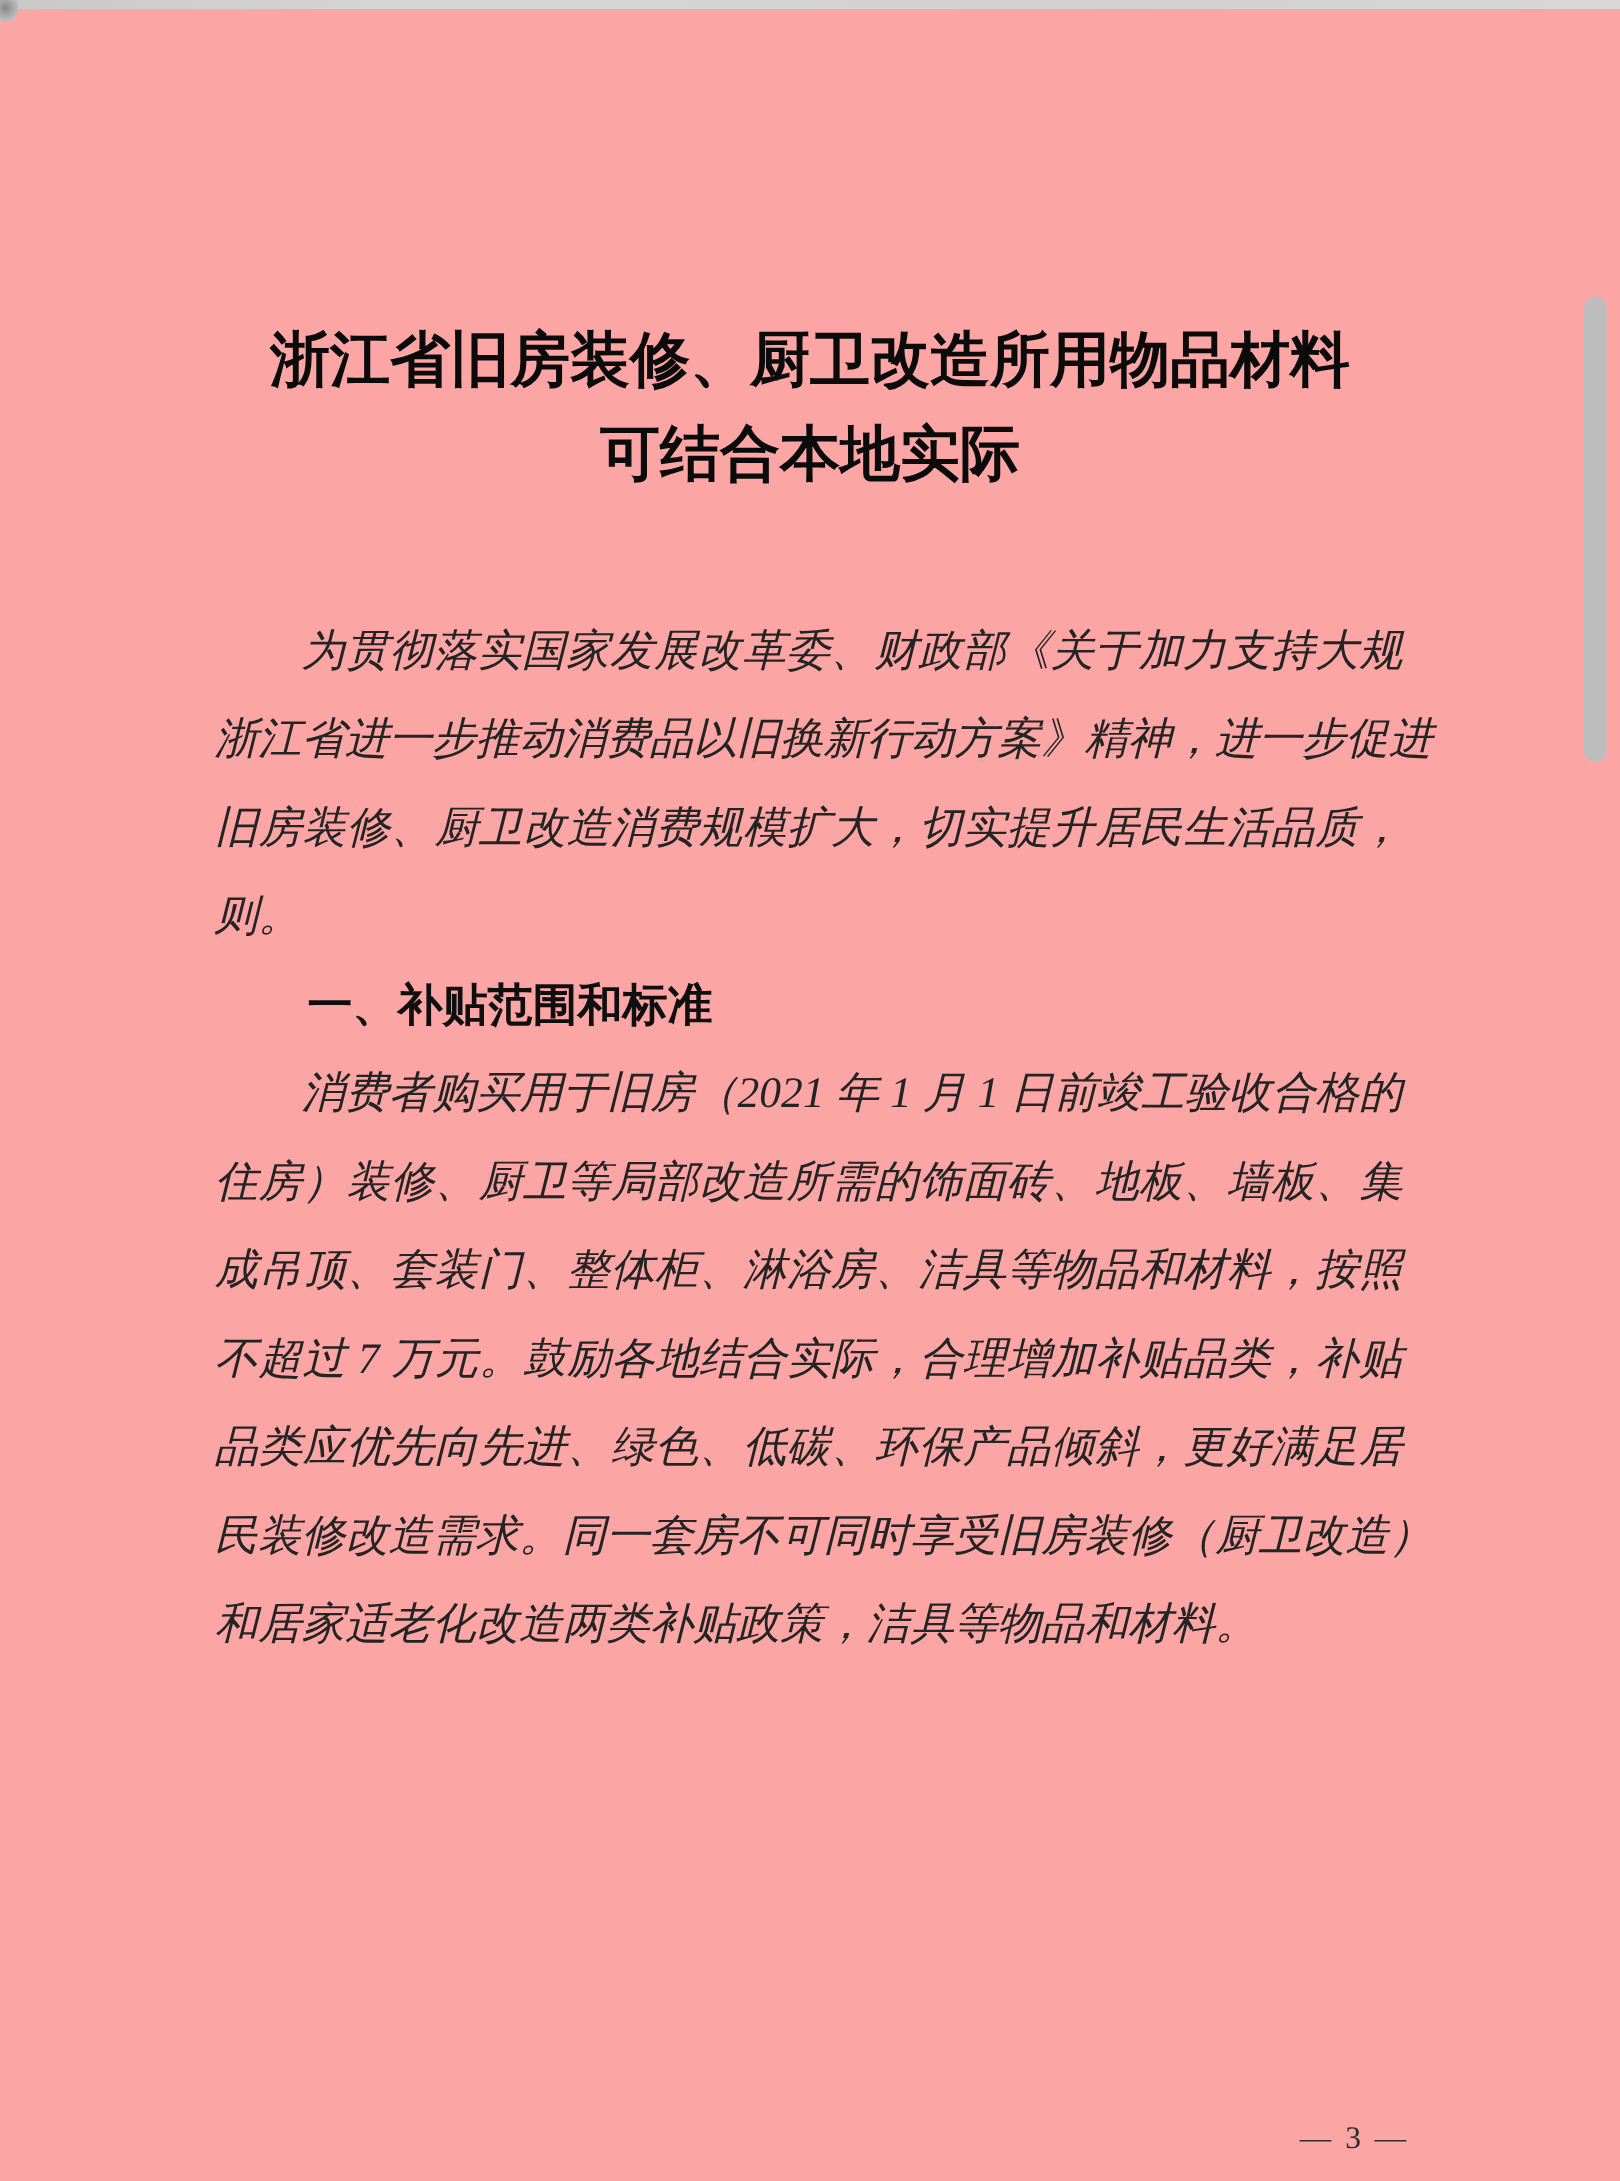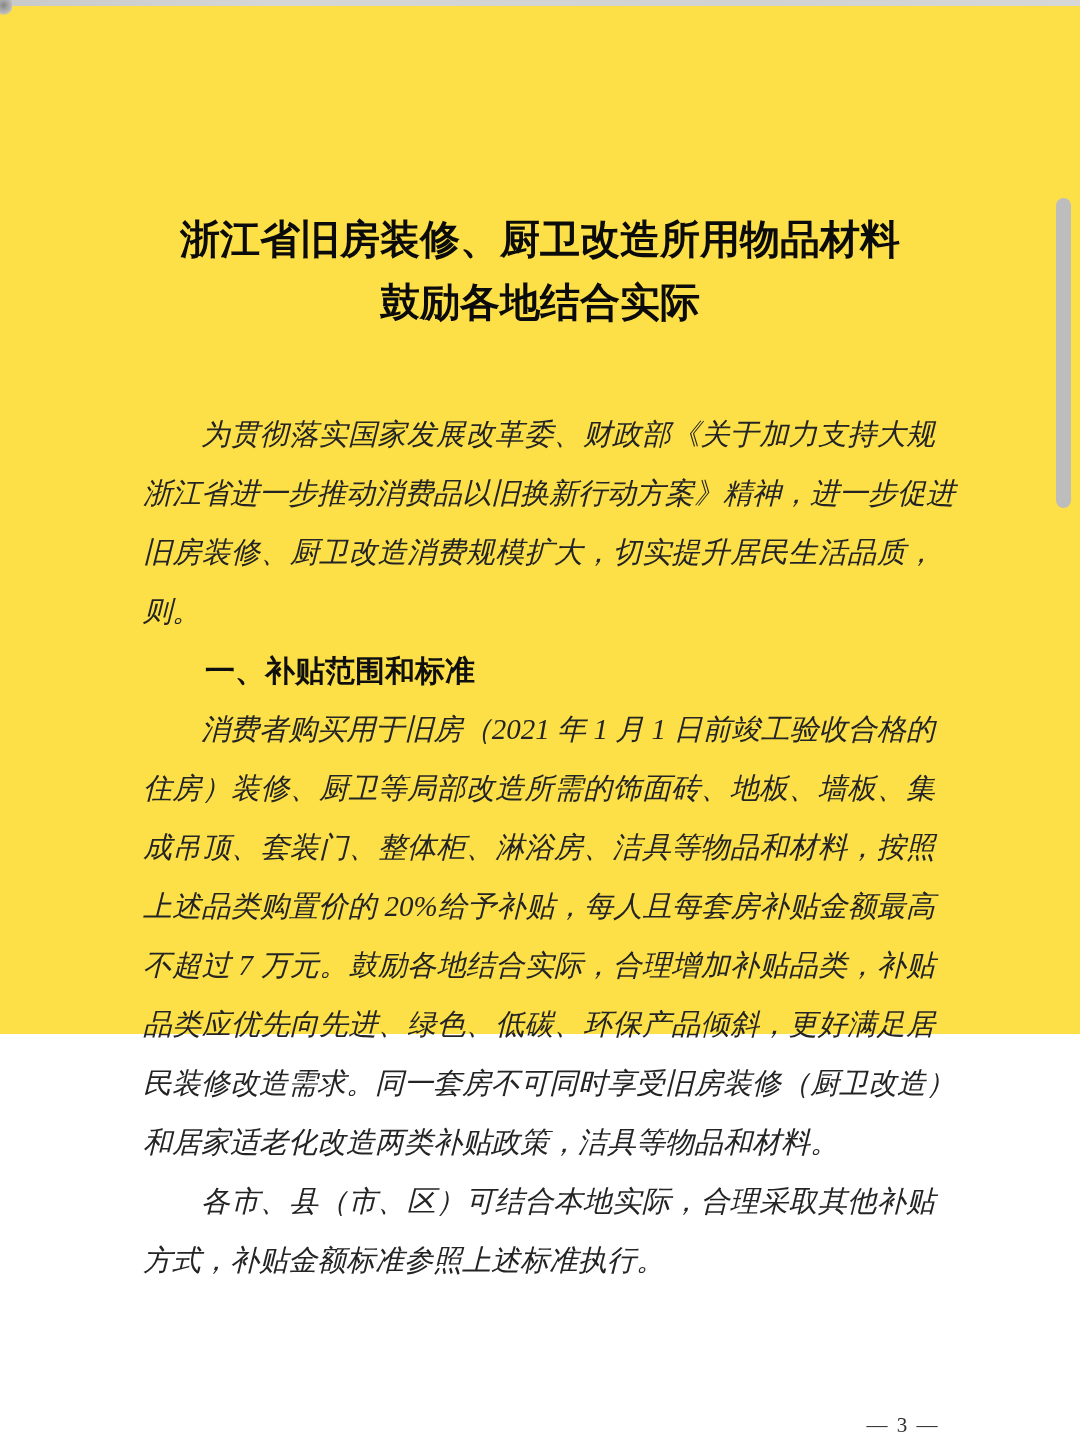--- a/index.html
+++ b/index.html
@@ -3,22 +3,22 @@
 <meta charset="utf-8">
 <style>
   html, body {
     margin: 0; padding: 0;
     width: 1080px; height: 1454px;
     background: #ffffff;
     overflow: hidden;
   }
   .stage {
     position: relative;
-    width: 1080px; height: 1034px;
-    background: #fde047;
+    width: 1080px; height: 1454px;
+    background: #fca5a5;
     font-family: "Liberation Serif", serif;
   }
   .top-scan-edge {
     position: absolute; top: 0; left: 0;
     width: 1080px; height: 6px;
     background: linear-gradient(90deg, #c9c9c9, #d6d6d6 25%, #d2d2d2 70%, #d7d7d7);
   }
   .corner-speck {
     position: absolute; top: 0; left: 0;
     width: 12px; height: 15px;
@@ -82,43 +82,38 @@
 </style>
 </head>
 <body>
 
 <div class="stage">
   <div class="top-scan-edge"></div>
   <div class="corner-speck"></div>
 
   <h1 class="doc-title">
     <span class="title-line">浙江省旧房装修、厨卫改造所用物品材料</span>
-    <span class="title-line">鼓励各地结合实际</span>
+    <span class="title-line">可结合本地实际</span>
   </h1>
 
   <div class="doc-body" id="doc-body">
       <div class="paragraph">
         <div class="line first">为贯彻落实国家发展改革委、财政部《关于加力支持大规</div>
         <div class="line">浙江省进一步推动消费品以旧换新行动方案》精神，进一步促进</div>
         <div class="line">旧房装修、厨卫改造消费规模扩大，切实提升居民生活品质，</div>
         <div class="line last">则。</div>
       </div>
       <div class="heading">一、补贴范围和标准</div>
       <div class="paragraph">
         <div class="line first">消费者购买用于旧房（2021 年 1 月 1 日前竣工验收合格的</div>
         <div class="line">住房）装修、厨卫等局部改造所需的饰面砖、地板、墙板、集</div>
         <div class="line">成吊顶、套装门、整体柜、淋浴房、洁具等物品和材料，按照</div>
-        <div class="line">上述品类购置价的 20%给予补贴，每人且每套房补贴金额最高</div>
         <div class="line">不超过 7 万元。鼓励各地结合实际，合理增加补贴品类，补贴</div>
         <div class="line">品类应优先向先进、绿色、低碳、环保产品倾斜，更好满足居</div>
         <div class="line">民装修改造需求。同一套房不可同时享受旧房装修（厨卫改造）</div>
         <div class="line last">和居家适老化改造两类补贴政策，洁具等物品和材料。</div>
-      </div>
-      <div class="paragraph">
-        <div class="line first">各市、县（市、区）可结合本地实际，合理采取其他补贴</div>
-        <div class="line last">方式，补贴金额标准参照上述标准执行。</div>
       </div>
     </div>
 
   <div class="page-number">— 3 —</div>
 
   <div class="scrollbar-thumb"></div>
 </div>
 
 </body></html>

